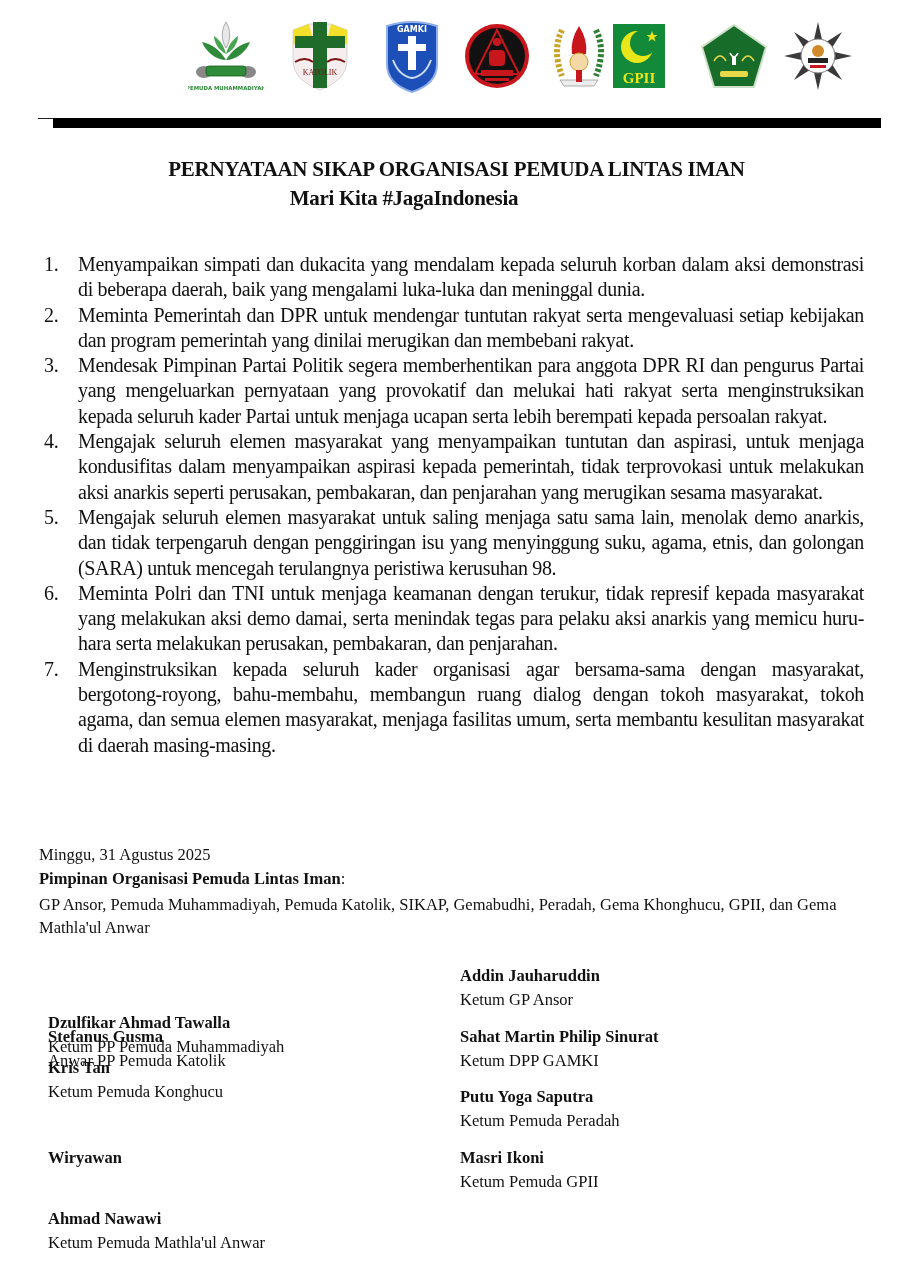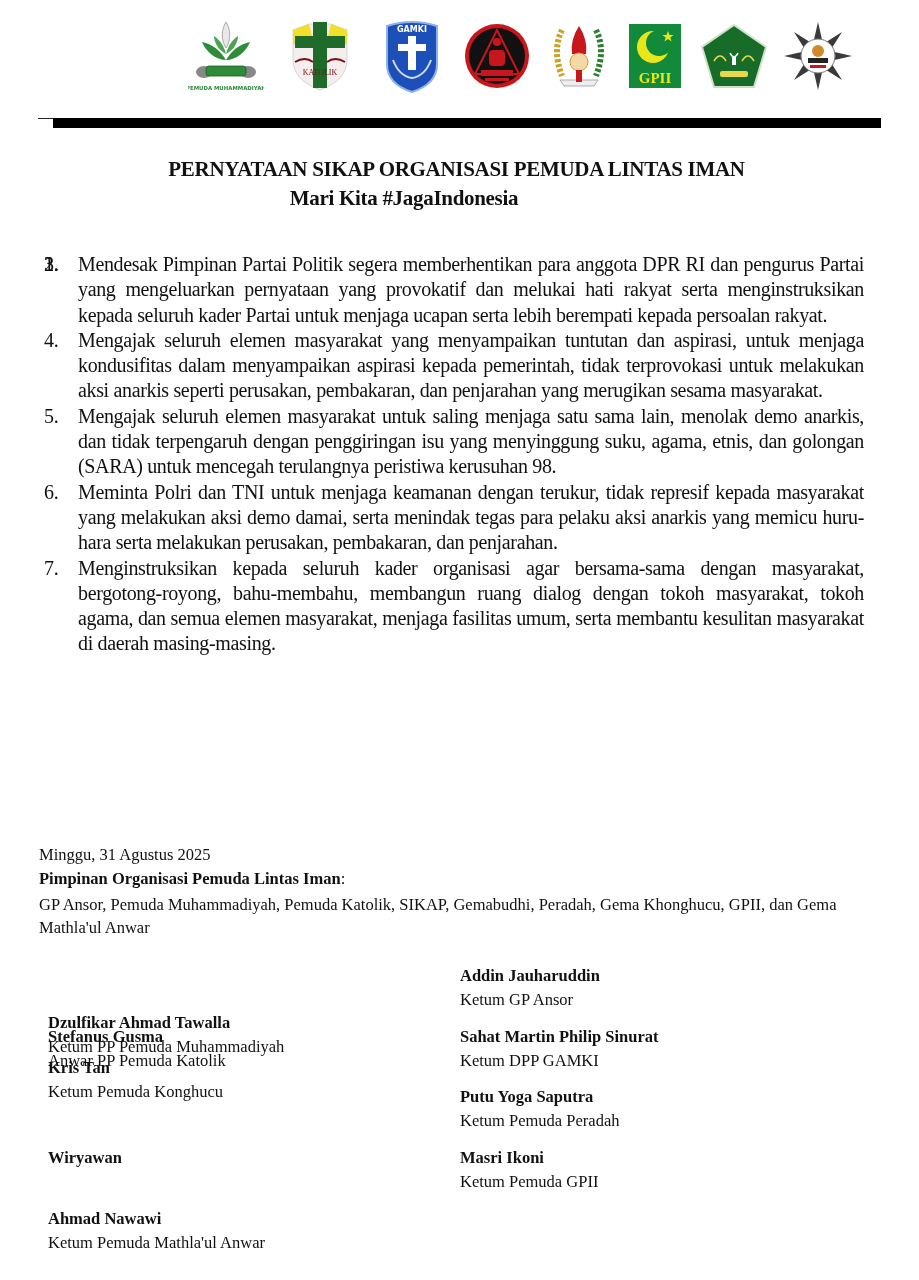--- a/index.html
+++ b/index.html
@@ -87,21 +87,21 @@
     <svg width="62" height="72" viewBox="0 0 62 72">
       <path d="M14,10 Q4,30 14,56" stroke="#c9a227" stroke-width="6" fill="none" stroke-dasharray="3 2"></path>
       <path d="M48,10 Q58,30 48,56" stroke="#2e7d32" stroke-width="6" fill="none" stroke-dasharray="3 2"></path>
       <path d="M31,6 Q22,20 24,34 L38,34 Q40,20 31,6 Z" fill="#c8161d"></path>
       <circle cx="31" cy="42" r="9" fill="#f4d9a6" stroke="#c9a227" stroke-width="1"></circle>
       <path d="M12,60 L50,60 L46,66 L16,66 Z" fill="#eee" stroke="#999" stroke-width="0.8"></path>
       <rect x="28" y="50" width="6" height="12" fill="#c8161d"></rect>
     </svg>
   </div>
 
-  <div class="logo" style="left:628px;width:54px;text-align:center;">
+  <div class="logo" style="left:612px;width:54px;text-align:center;">
     <svg width="54" height="66" viewBox="0 0 54 66">
       <rect x="1" y="1" width="52" height="64" fill="#128a3a"></rect>
       <circle cx="25" cy="24" r="16" fill="#e9e71a"></circle>
       <circle cx="31" cy="20" r="13" fill="#128a3a"></circle>
       <polygon points="40,8 41.5,12 45.5,12 42.3,14.4 43.5,18.4 40,16 36.5,18.4 37.7,14.4 34.5,12 38.5,12" fill="#e9e71a"></polygon>
       <text x="27" y="60" text-anchor="middle" font-family="Liberation Serif, serif" font-weight="bold" font-size="15" fill="#e9e71a">GPII</text>
     </svg>
   </div>
 
   <div class="logo" style="left:700px;width:68px;">
@@ -128,23 +128,25 @@
 
 <div class="rule-thin"></div>
 <div class="rule-thick"></div>
 
 <div class="title">PERNYATAAN SIKAP ORGANISASI PEMUDA LINTAS IMAN</div>
 <div class="subtitle">Mari Kita #JagaIndonesia</div>
 
 <ol class="points">
   <li class="point">
     <span class="point-num">1.</span>
+    <span>Menyampaikan simpati dan dukacita yang mendalam kepada seluruh korban dalam aksi demonstrasi di beberapa daerah, baik yang mengalami luka-luka dan meninggal dunia.</span>
   </li>
   <li class="point">
     <span class="point-num">2.</span>
+    <span>Meminta Pemerintah dan DPR untuk mendengar tuntutan rakyat serta mengevaluasi setiap kebijakan dan program pemerintah yang dinilai merugikan dan membebani rakyat.</span>
   </li>
   <li class="point">
     <span class="point-num">3.</span>
     <span>Mendesak Pimpinan Partai Politik segera memberhentikan para anggota DPR RI dan pengurus Partai yang mengeluarkan pernyataan yang provokatif dan melukai hati rakyat serta menginstruksikan kepada seluruh kader Partai untuk menjaga ucapan serta lebih berempati kepada persoalan rakyat.</span>
   </li>
   <li class="point">
     <span class="point-num">4.</span>
     <span>Mengajak seluruh elemen masyarakat yang menyampaikan tuntutan dan aspirasi, untuk menjaga kondusifitas dalam menyampaikan aspirasi kepada pemerintah, tidak terprovokasi untuk melakukan aksi anarkis seperti perusakan, pembakaran, dan penjarahan yang merugikan sesama masyarakat.</span>
   </li>
   <li class="point">

